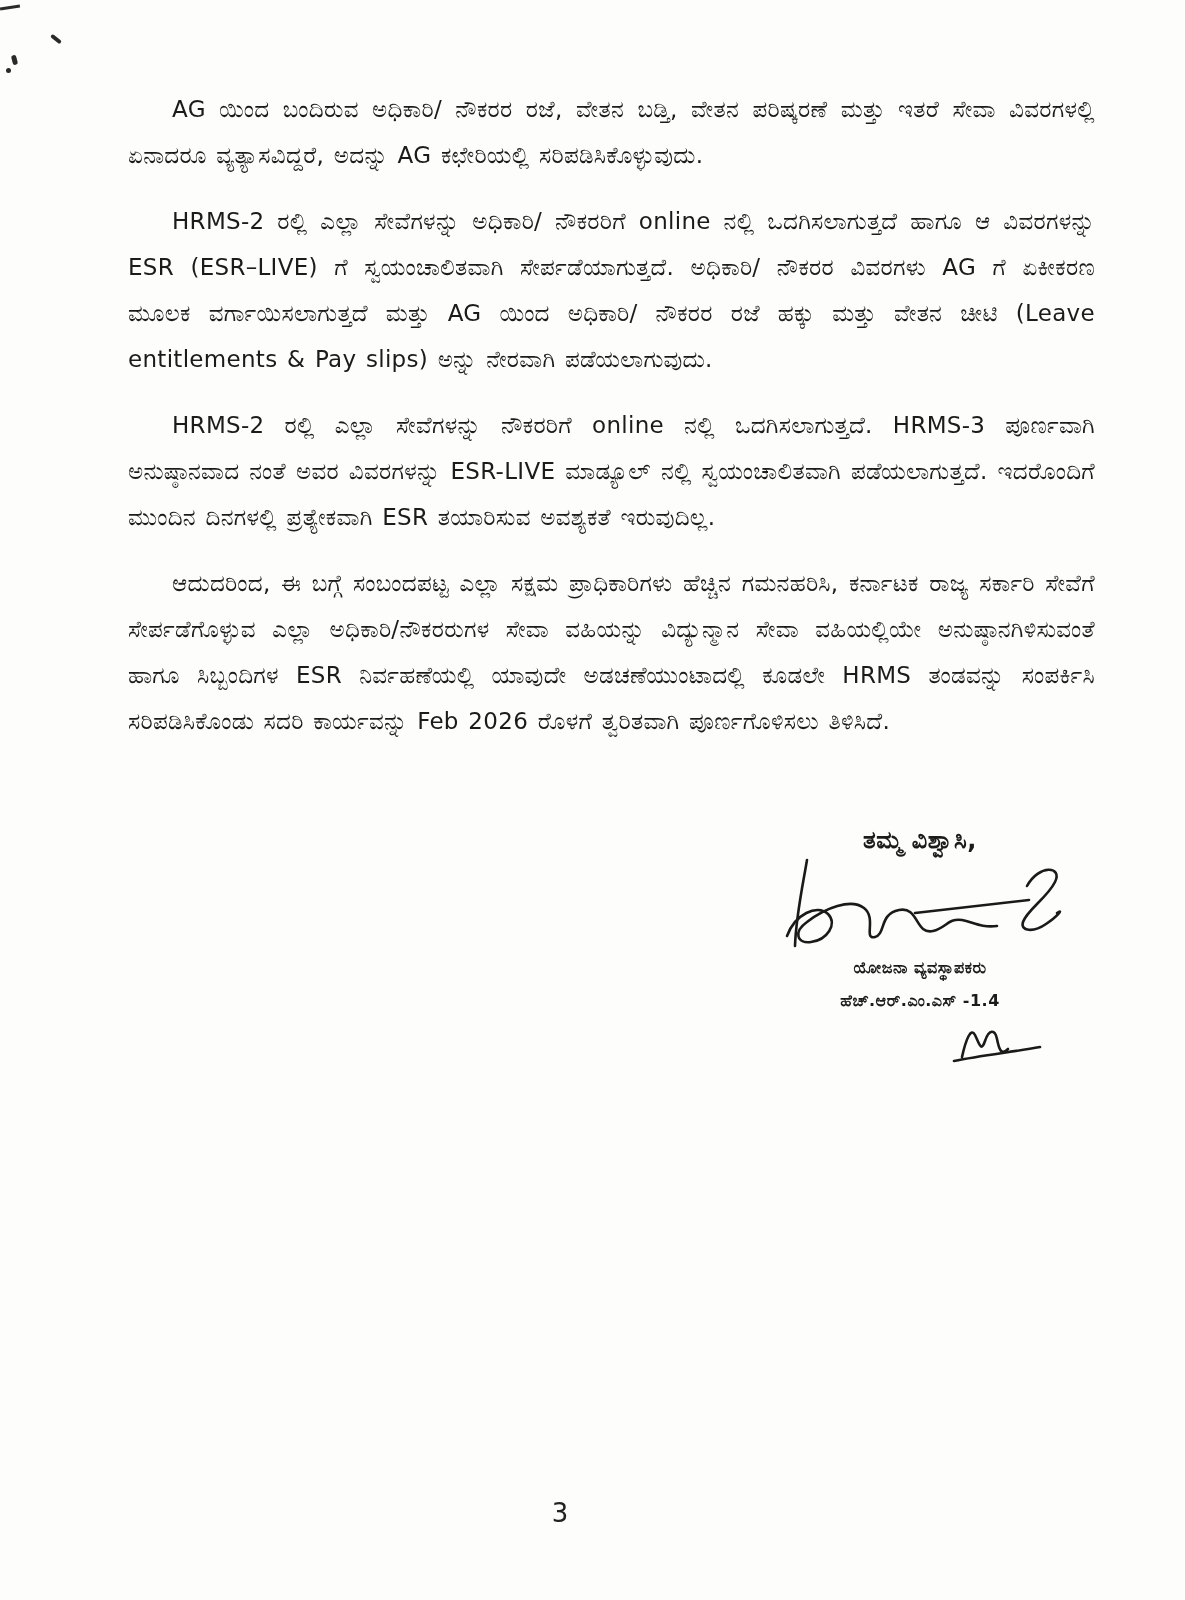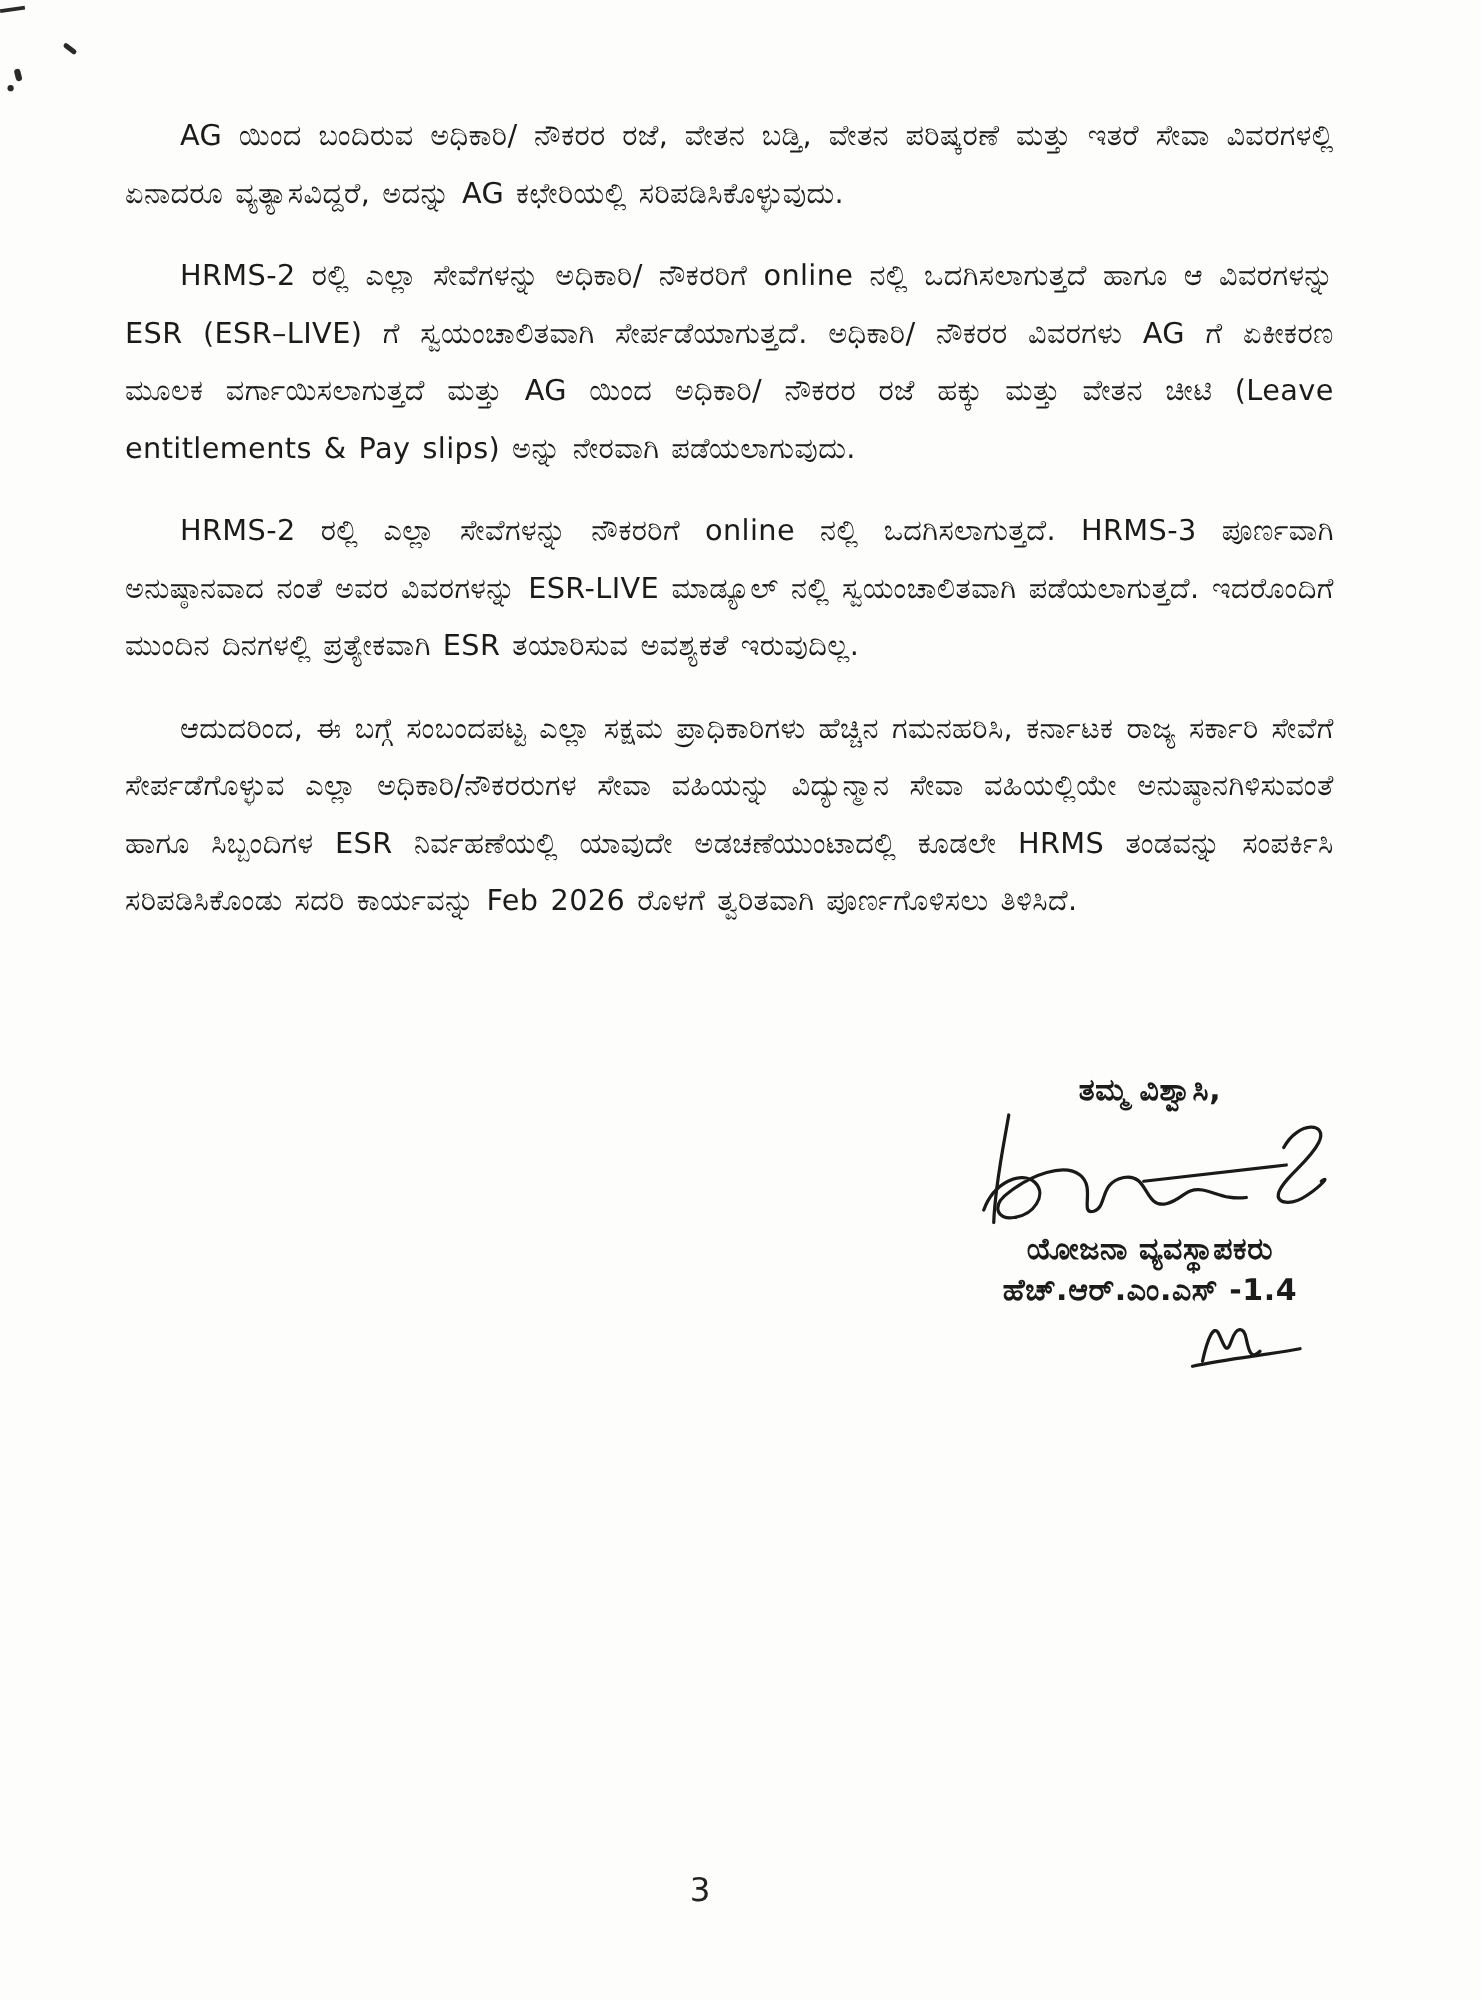--- a/index.html
+++ b/index.html
@@ -18,21 +18,21 @@
   }
   
   .artifact { position: absolute; background: #2a2a2a; }
   .artifact.dash   { left: 0px;  top: 6px;  width: 20px; height: 3px;  transform: rotate(-8deg); }
   .artifact.tick   { left: 50px; top: 37px; width: 12px; height: 4px;  border-radius: 2px; transform: rotate(38deg); }
   .artifact.comma  { left: 12px; top: 55px; width: 5px;  height: 10px; border-radius: 3px; transform: rotate(-14deg); }
   .artifact.dot    { left: 6px;  top: 68px; width: 5px;  height: 5px;  border-radius: 50%; }
 
   .textblock {
     position: absolute;
-    left: 100px;
+    left: 128px;
     top: 86px;
     width: 967px;
   }
   .para {
     margin: 0 0 20px 0;
     font-size: 23px;
     line-height: 46px;
     text-align: justify;
     text-indent: 44px;
     letter-spacing: 0.3px;
@@ -45,30 +45,29 @@
     left: 740px;
     top: 826px;
     width: 360px;
     text-align: center;
   }
   .closing {
     font-size: 24px;
     font-weight: bold;
     margin-bottom: 2px;
     letter-spacing: 0.5px;
-    margin-top: 32px;
   }
   .signature-svg {
     display: block;
     margin: 0 auto;
     width: 310px;
     height: 95px;
   }
   .sig-title, .sig-org, .sig-dept {
-    font-size: 24px;
+    font-size: 16px;
     font-weight: bold;
     line-height: 33px;
     letter-spacing: 0.5px;
   }
   .initial-svg {
     display: block;
     margin: 2px auto 0 210px;
     width: 95px;
     height: 45px;
   }

